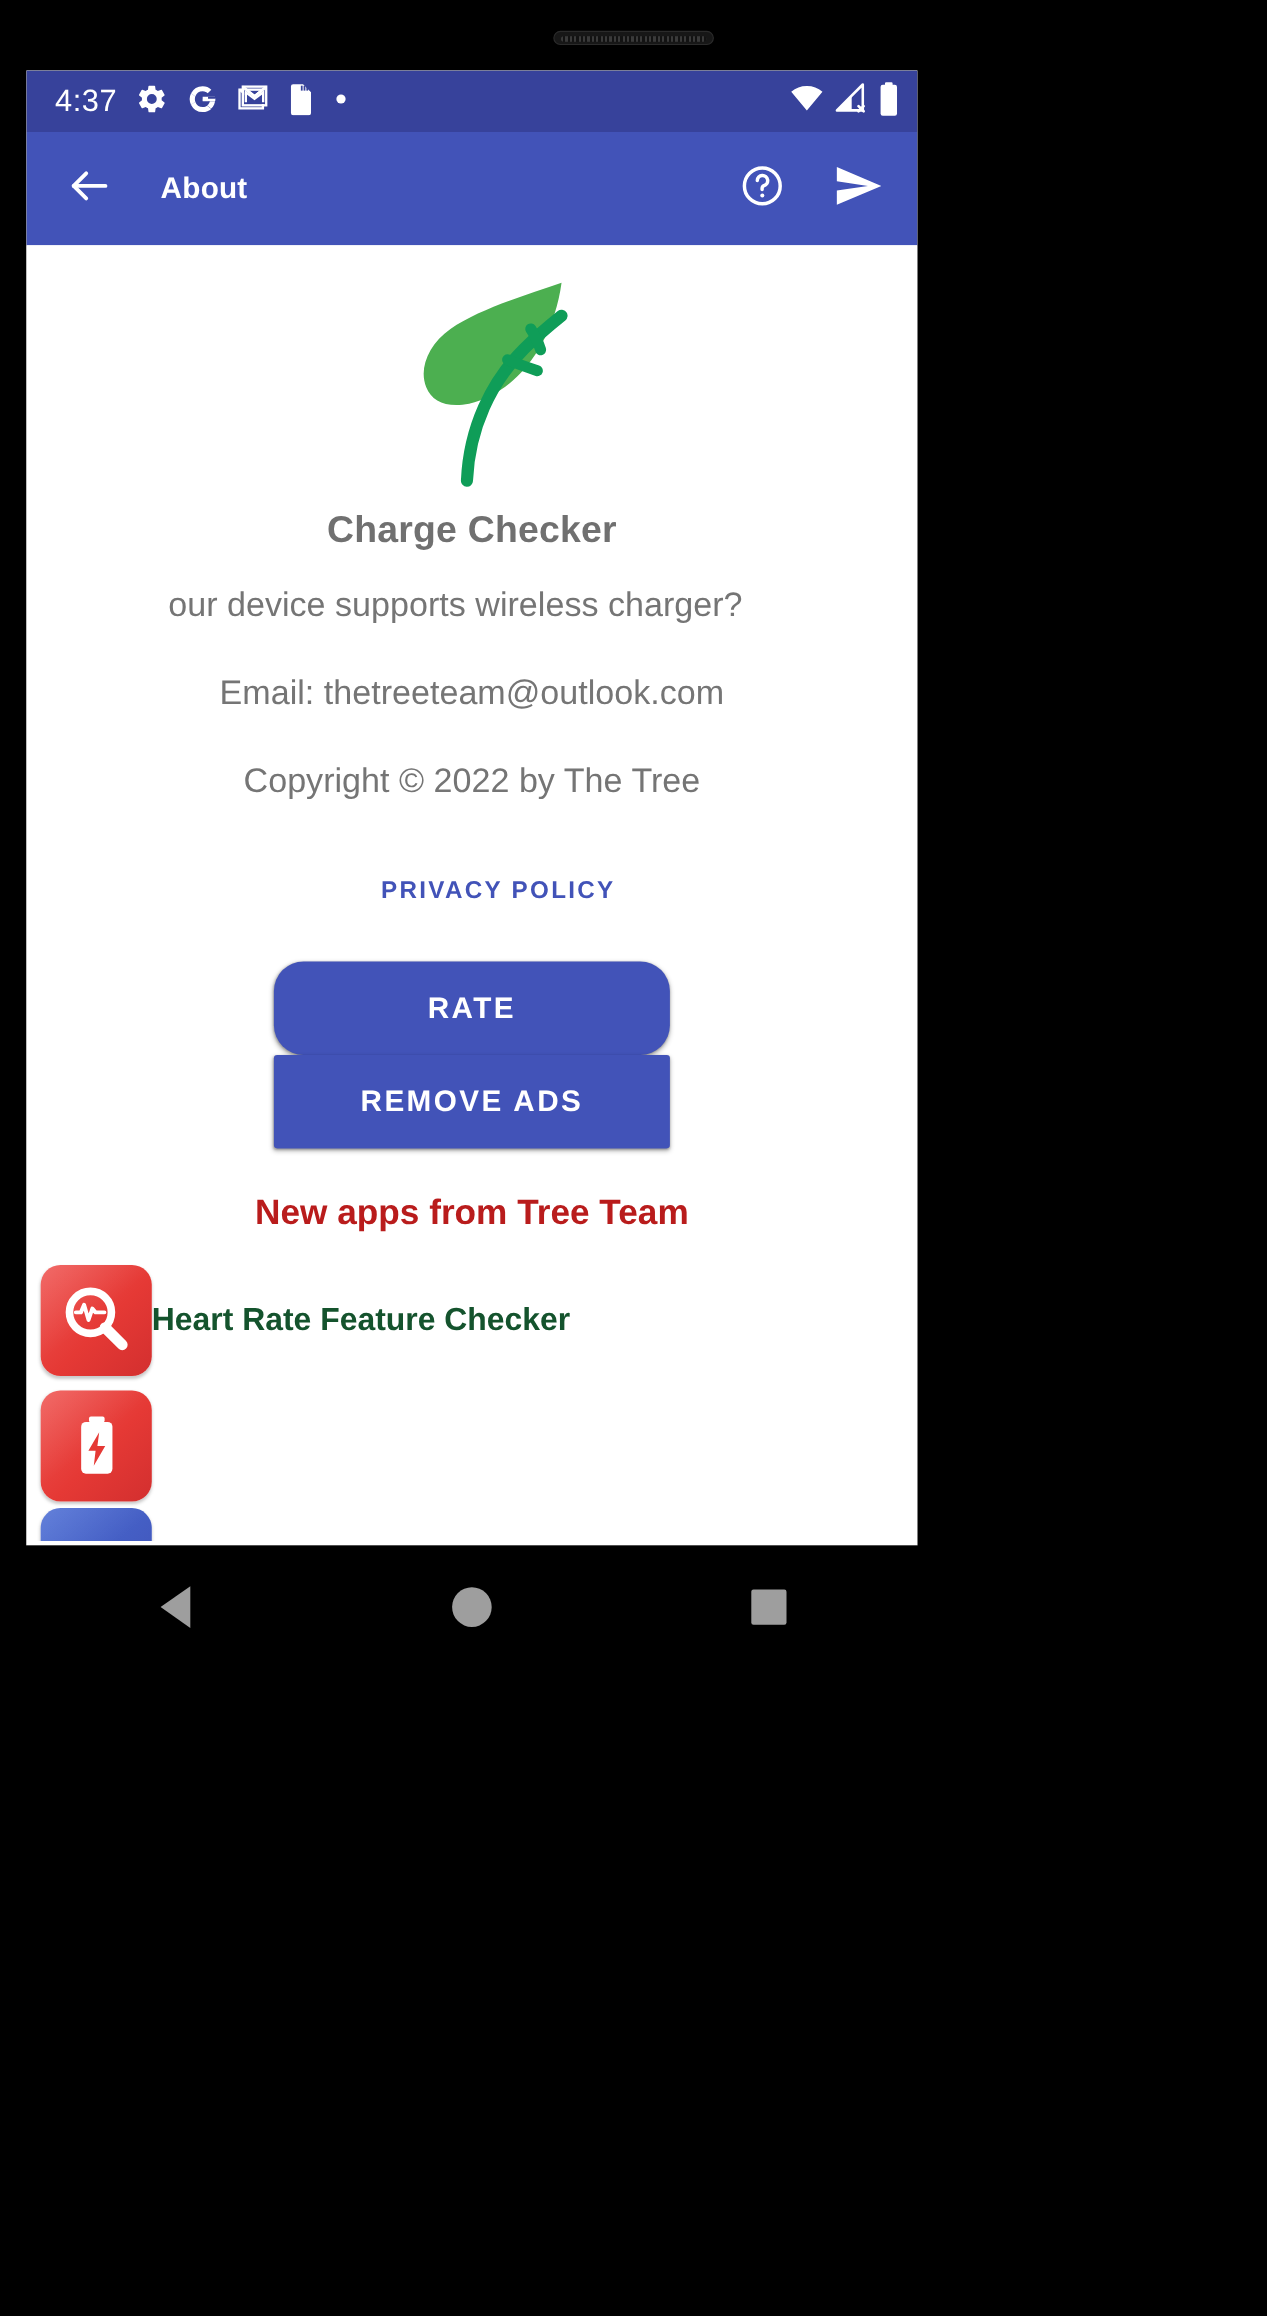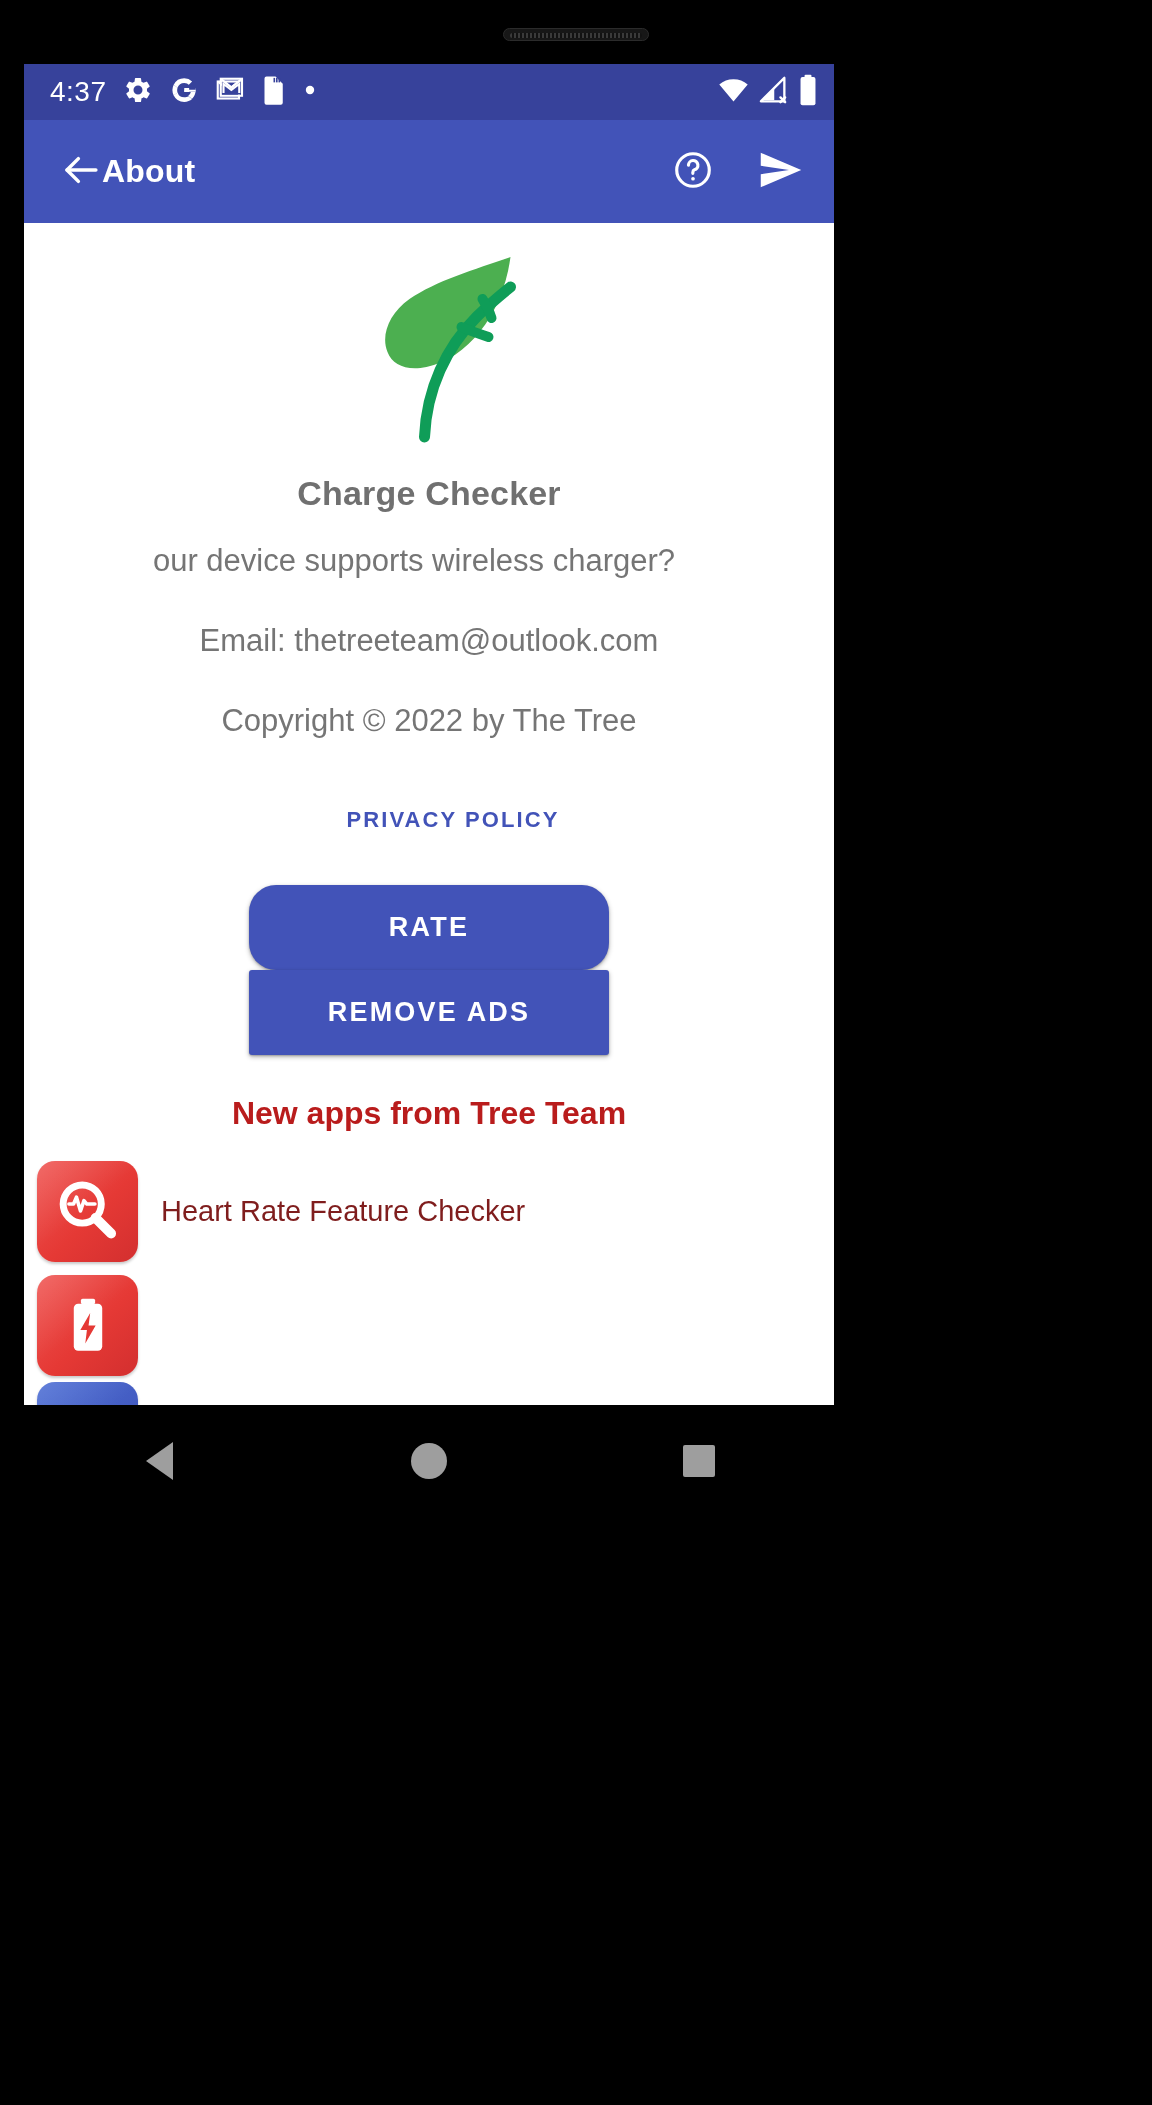--- a/index.html
+++ b/index.html
@@ -82,22 +82,23 @@
   
   .app-bar {
     height: 103px;
     background: #4253b8;
     display: flex;
     align-items: center;
     padding: 0 30px 0 36px;
     color: #ffffff;
   }
   .app-bar-title {
-    font-size: 32px;
-    font-weight: 700;
+    font-size: 27px;
+    font-weight: 700;
+    margin-left: 44px;
     letter-spacing: 0.2px;
   }
   .app-bar-actions {
     margin-left: auto;
     display: flex;
     align-items: center;
     gap: 44px;
   }
 
   
@@ -112,21 +113,21 @@
     display: flex;
     justify-content: center;
     padding-top: 8px;
   }
 
   .app-title {
     text-align: center;
     font-size: 34px;
     font-weight: 700;
     color: #707070;
-    margin-top: 24px;
+    margin-top: 12px;
     letter-spacing: 0.2px;
   }
 
   .desc-line {
     text-align: center;
     font-size: 31px;
     color: #757575;
     margin-top: 44px;
     white-space: nowrap;
     font-weight: 400;
@@ -204,24 +205,23 @@
     background: linear-gradient(135deg,#4a6cd4 0%,#3f51b5 100%);
   }
   .app-icon .shine {
     position: absolute;
     inset: 0;
     background: linear-gradient(140deg, rgba(255,255,255,0.14) 0%, rgba(255,255,255,0) 48%);
     pointer-events: none;
   }
 
   .app-label {
-    margin-left: 23px;
     font-size: 29px;
-    color: #7f1d1d;
-    font-weight: 400;
+    color: #14532d;
+    font-weight: 700;
   }
 
   
   .app-row.partial {
     height: 30px;
     overflow: hidden;
     align-items: flex-start;
   }
 
   

